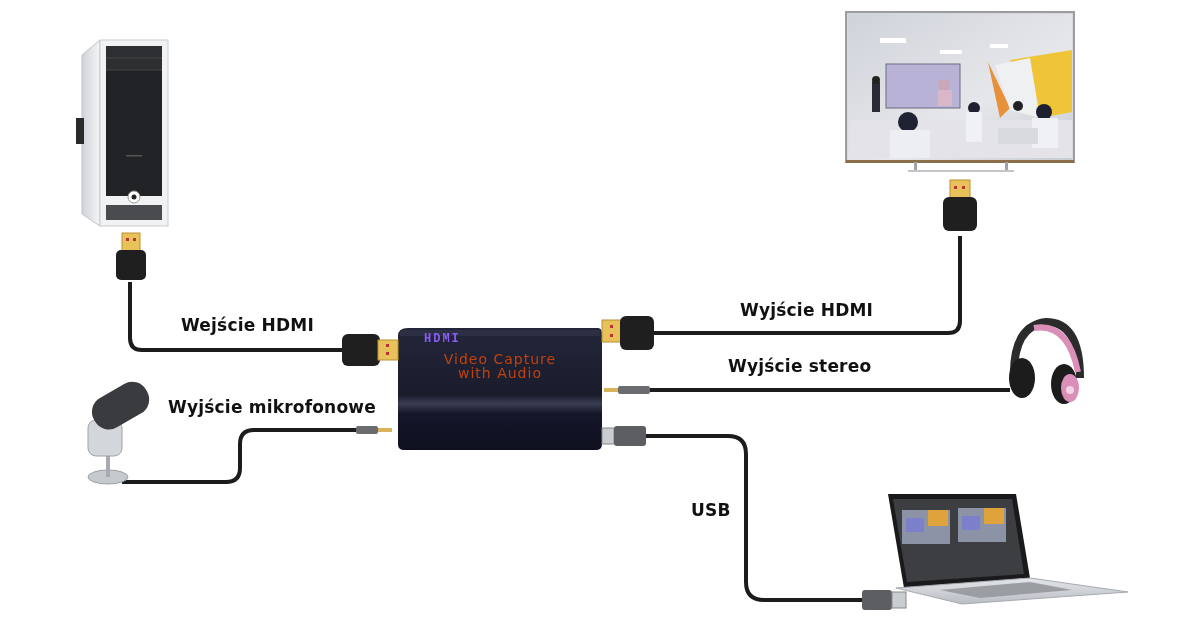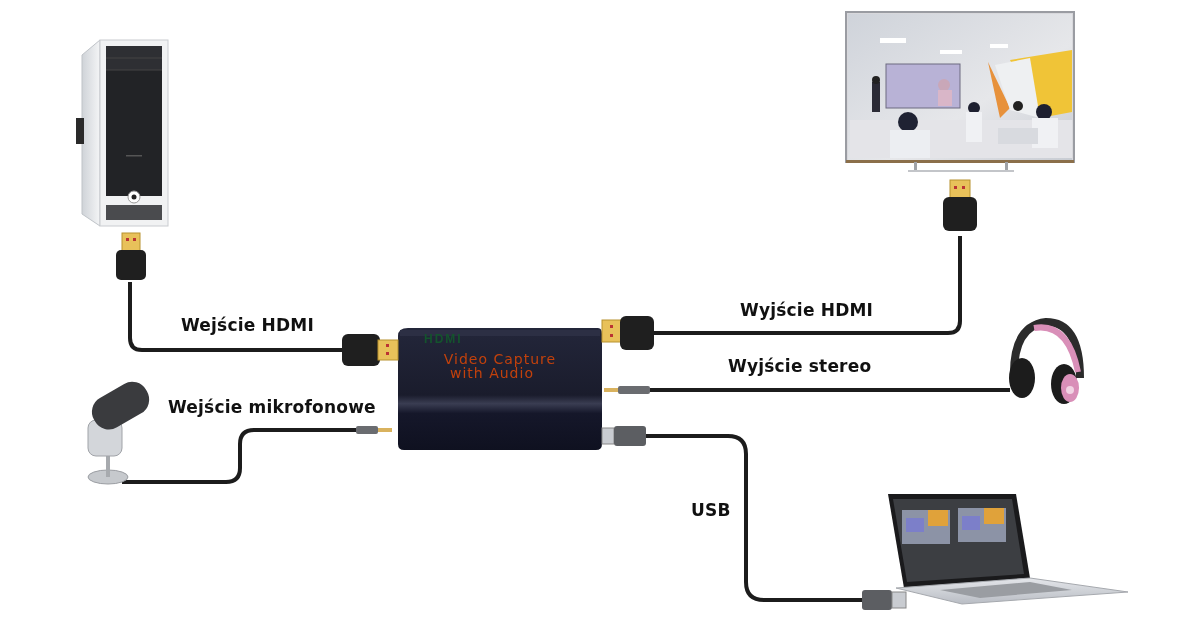--- a/index.html
+++ b/index.html
@@ -3,22 +3,22 @@
 <meta charset="utf-8">
 <style>
   html, body { margin:0; padding:0; background:#ffffff; }
   body { width:1200px; height:640px; position:relative; overflow:hidden;
          font-family:"DejaVu Sans", sans-serif; }
   svg#diagram { position:absolute; left:0; top:0; }
   .label { position:absolute; font-family:"DejaVu Sans", sans-serif; font-weight:bold;
            font-size:17px; color:#111; white-space:nowrap; letter-spacing:0.2px; }
   .device-text { position:absolute; font-family:"DejaVu Sans", sans-serif; color:#c2410c;
                  font-size:14px; text-align:center; line-height:15px; letter-spacing:1px; }
-  .hdmi-logo { position:absolute; font-family:Liberation Sans, sans-serif; font-weight:bold;
-               color:#14532d; font-size:12px; letter-spacing:2px; }
+  .hdmi-logo { position:absolute; font-family:Liberation Mono, monospace; font-weight:bold;
+               color:#8b5cf6; font-size:12px; letter-spacing:2px; }
 </style>
 </head>
 <body>
 
 <svg id="diagram" width="1200" height="640" viewBox="0 0 1200 640">
   <defs>
     <linearGradient id="towerSide" x1="0" x2="1">
       <stop offset="0" stop-color="#cfd3d8"></stop>
         <stop offset="1" stop-color="#f4f5f6"></stop>
     </linearGradient>
@@ -177,19 +177,19 @@
   </g>
 
   <g>
     <rect x="862" y="590" width="30" height="20" rx="3" fill="#5c5e62"></rect>
     <rect x="892" y="592" width="14" height="16" fill="#c9ccd1" stroke="#888" stroke-width="1"></rect>
   </g>
 </svg>
 
 <div class="hdmi-logo" style="left:424px; top:332px;">HDMI</div>
 <div class="device-text" style="left:400px; top:352px; width:200px;">Video   Capture</div>
-<div class="device-text" style="left:392px; top:366px; width:200px;">with Audio</div>
+<div class="device-text" style="left:400px; top:366px; width:200px;">with Audio</div>
 
 <div class="label" style="left:181px; top:315px;text-align:center;">Wejście HDMI</div>
-<div class="label" style="left:168px; top:397px;">Wejście mikrofonowe</div>
+<div class="label" style="left:168px; top:397px;">Wyjście mikrofonowe</div>
 <div class="label" style="left:740px; top:300px;">Wyjście HDMI</div>
 <div class="label" style="left:728px; top:356px;">Wyjście stereo</div>
 <div class="label" style="left:691px; top:500px;">USB</div>
 
 </body></html>

